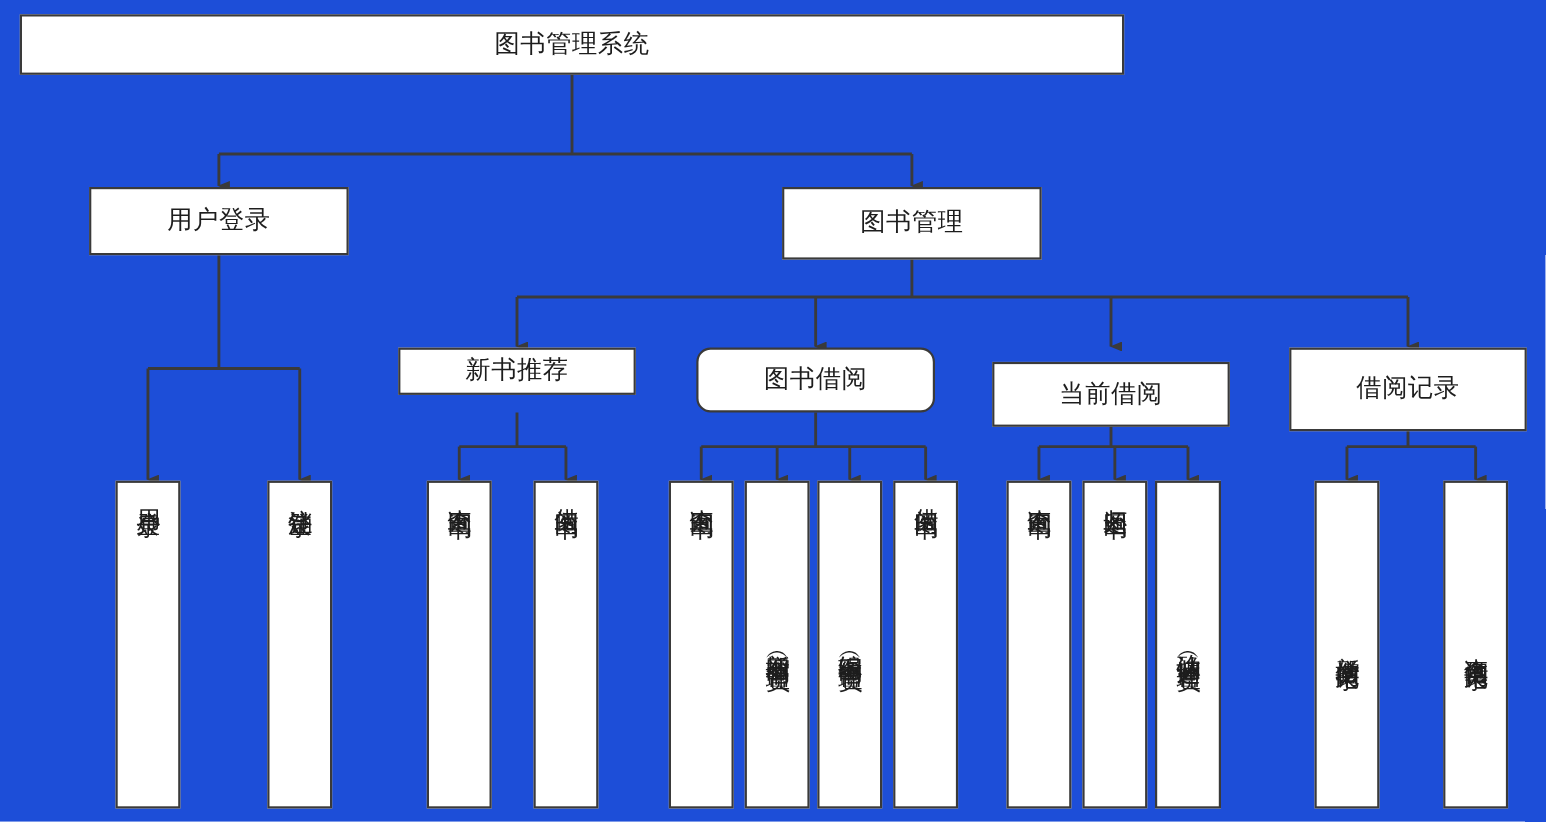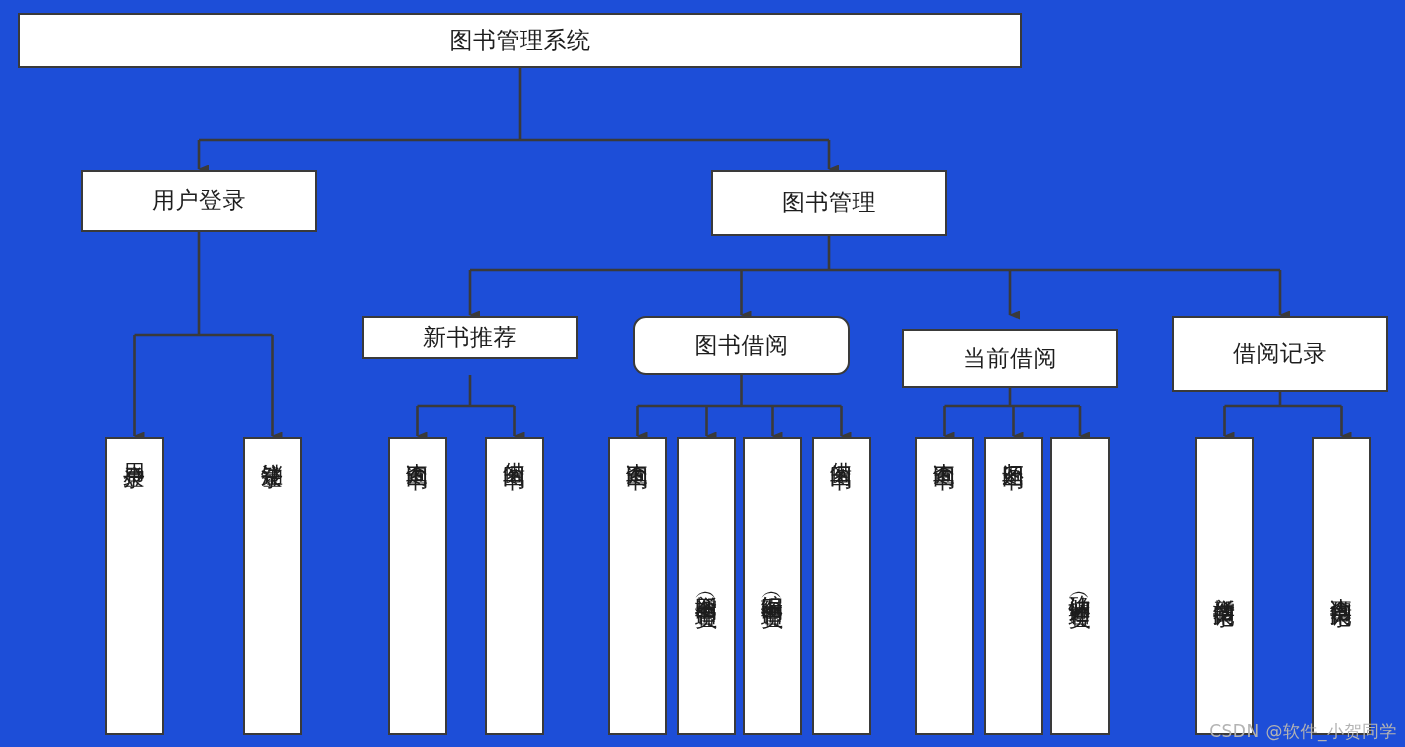--- a/index.html
+++ b/index.html
@@ -183,15 +183,14 @@
         <span class="node-label">确认归还（管理员）</span>
       </div>
       <div class="node leaf tall-text" style="left: 1195px; top: 437px; width: 59px; height: 298px;">
         <span class="node-label">新增借阅记录</span>
       </div>
       <div class="node leaf tall-text" style="left: 1312px; top: 437px; width: 59px; height: 298px;">
         <span class="node-label">查询借阅记录</span>
       </div>
     </div>
 
-  <div id="watermark">CSDN @软件_小贺同学</div>
 
 </div>
 
 </body></html>

